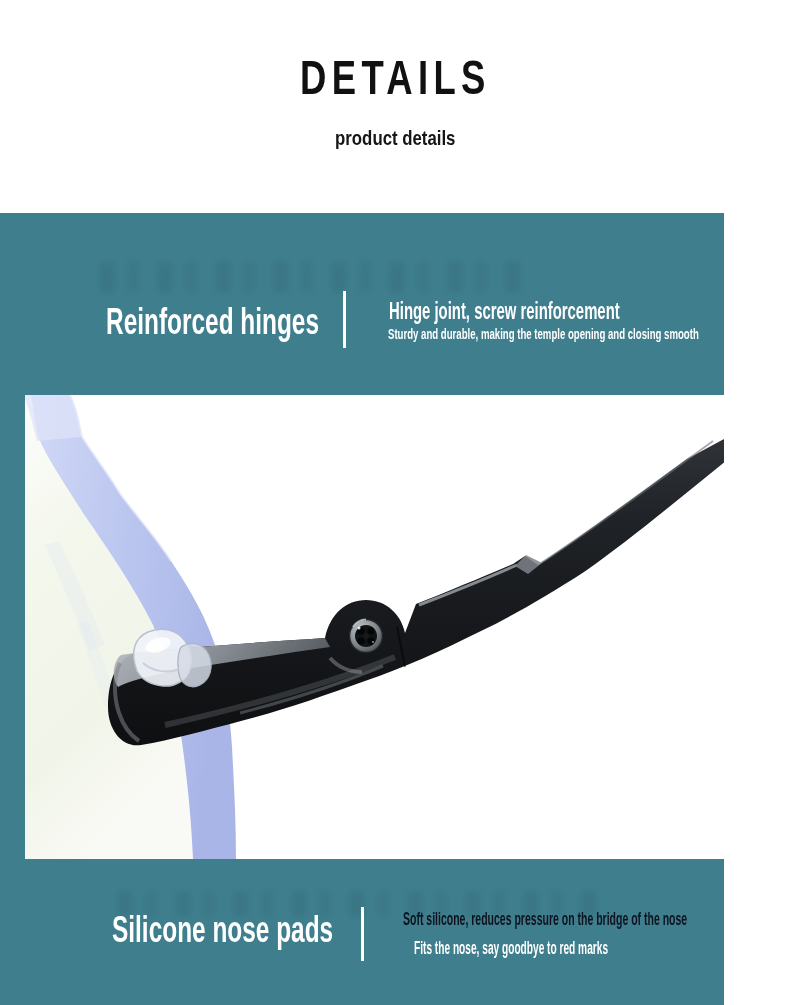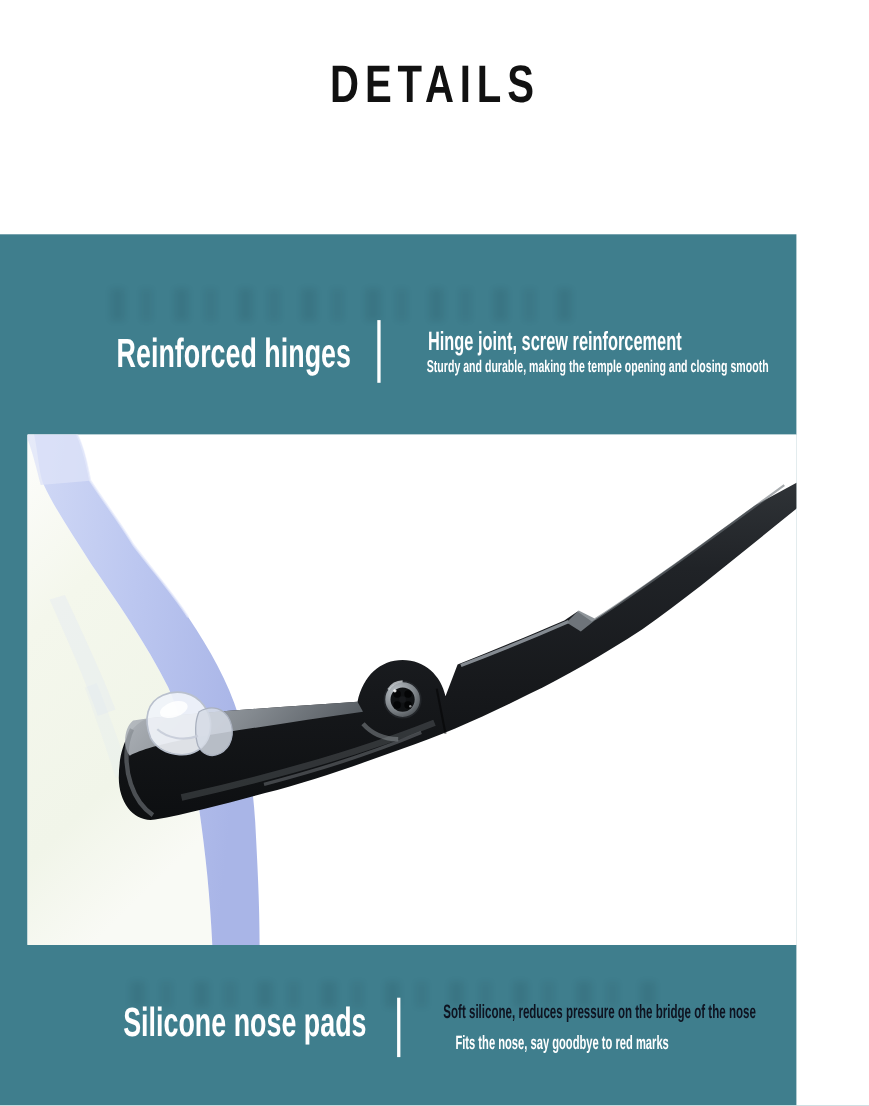--- a/index.html
+++ b/index.html
@@ -56,20 +56,23 @@
   .photo{position:absolute;left:25px;top:395px;width:736px;height:464px;background:#ffffff}
   .photo svg{display:block}
 </style>
 </head>
 <body>
 
 <div class="page">
 
   <div class="title-row">
     <span>DETAILS</span>
+  </div>
+  <div class="subtitle-row">
+    <span>product details</span>
   </div>
 
   <div class="teal-bg"></div>
 
   <div class="ghost" style="left:100px;top:262px;width:420px;height:30px"></div>
   <div class="feature-label" style="left:106px;top:300px">Reinforced hinges</div>
   <div class="divider" style="left:343px;top:291px;height:57px"></div>
   <div class="feature-heading" style="left:389px;top:297px">Hinge joint, screw reinforcement</div>
   <div class="feature-desc" style="left:388px;top:325px">Sturdy and durable, making the temple opening and closing smooth</div>
 

